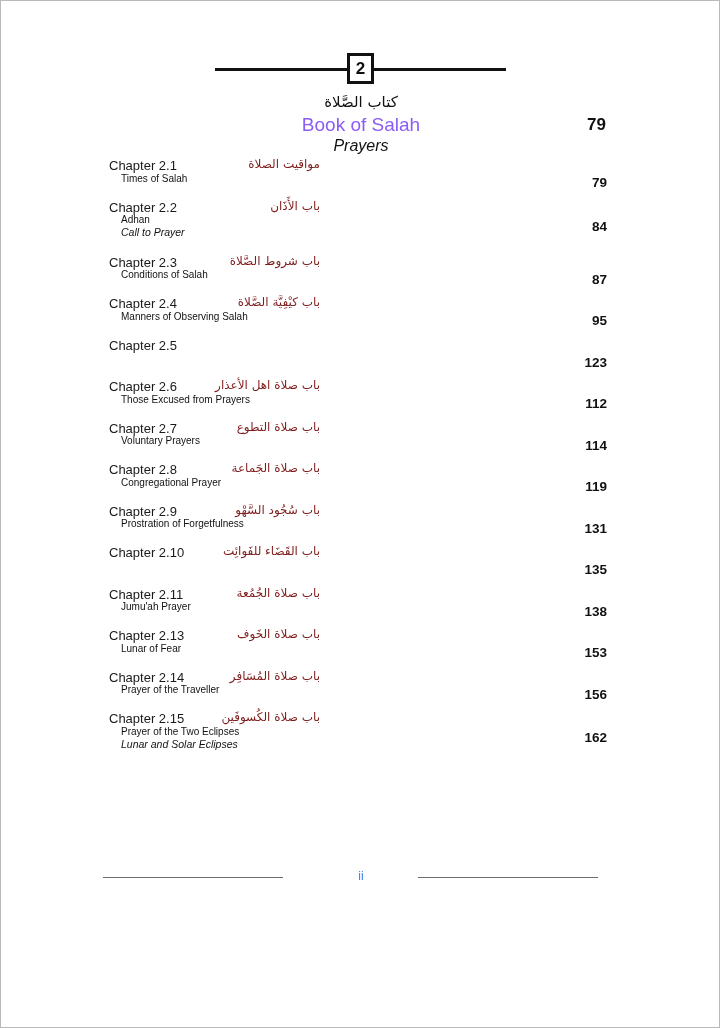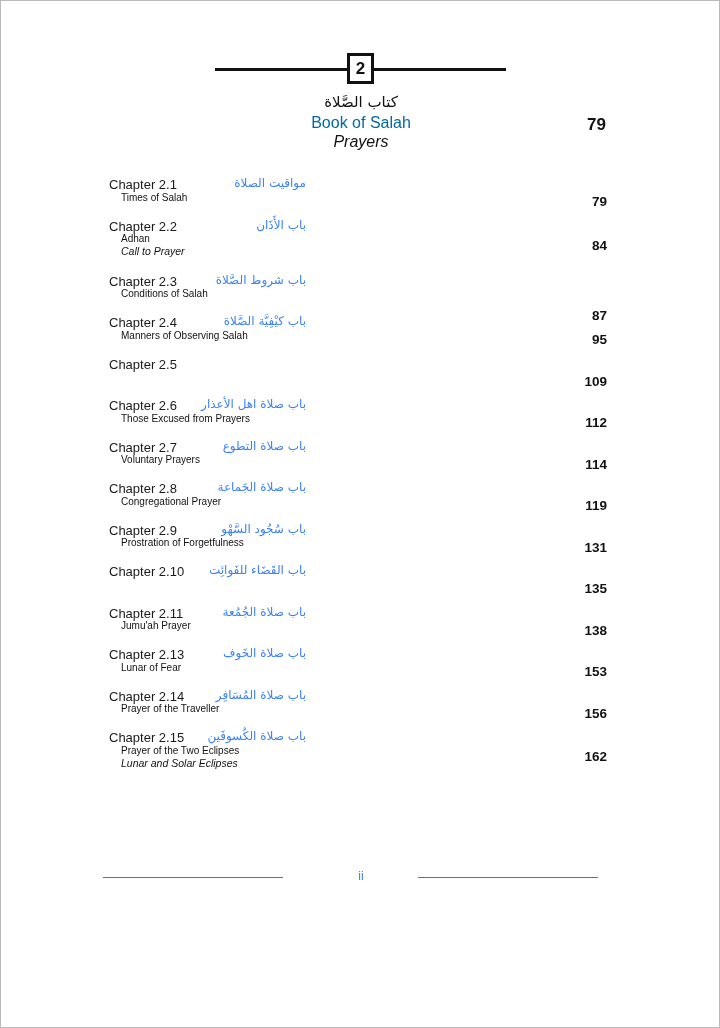--- a/index.html
+++ b/index.html
@@ -65,23 +65,23 @@
     text-align: center;
   }
   .book-arabic {
     font-family: "DejaVu Sans", sans-serif;
     direction: rtl;
     font-size: 15px;
     line-height: 1.35;
     color: #111111;
   }
   .book-title-en {
-    font-size: 16px;
+    font-size: 19px;
     line-height: 1.25;
-    color: #0369a1;
+    color: #8b5cf6;
     margin-top: 1px;
   }
   .book-subtitle-en {
     font-size: 16px;
     font-style: italic;
     line-height: 1.25;
     color: #111111;
     margin-top: -1px;
   }
   .book-page-num {
@@ -90,21 +90,21 @@
     top: 23px;
     font-size: 17px;
     font-weight: 700;
     color: #111111;
   }
 
   
   .toc {
     position: absolute;
     left: 0;
-    top: 175px;
+    top: 156px;
     width: 720px;
   }
   .toc-row {
     position: relative;
     min-height: 41.5px;
   }
   .ch-label {
     position: absolute;
     left: 108px;
     top: 1px;
@@ -116,23 +116,23 @@
     position: absolute;
     left: 120px;
     width: 290px;
   }
   .ch-arabic {
     font-family: "DejaVu Sans", sans-serif;
     direction: rtl;
     text-align: right;
     font-size: 12px;
     line-height: 1.3;
-    color: #3b82f6;
+    color: #7f1d1d;
     width: 185px;
-    margin-left: 0;
+    margin-left: 14px;
   }
   .ch-en {
     font-size: 10px;
     line-height: 1.2;
     color: #111111;
     margin-top: 0px;
   }
   .ch-sub {
     font-size: 10.5px;
     font-style: italic;
@@ -222,33 +222,33 @@
           <div class="ch-sub">Call to Prayer</div>
         </div>
         <div class="ch-page" style="top: 20px;">84</div>
       </div>
       <div class="toc-row">
         <div class="ch-label">Chapter 2.3</div>
         <div class="ch-body">
           <div class="ch-arabic">باب شروط الصَّلاة</div>
           <div class="ch-en">Conditions of Salah</div>
         </div>
-        <div class="ch-page" style="top: 18px; margin-top: 17px;">87</div>
+        <div class="ch-page" style="top: 18px;">87</div>
       </div>
       <div class="toc-row">
         <div class="ch-label">Chapter 2.4</div>
         <div class="ch-body">
           <div class="ch-arabic">باب كيْفِيَّة الصَّلاة</div>
           <div class="ch-en">Manners of Observing Salah</div>
         </div>
         <div class="ch-page" style="top: 18px;">95</div>
       </div>
       <div class="toc-row">
         <div class="ch-label">Chapter 2.5</div>
-        <div class="ch-page" style="top: 18px;">109</div>
+        <div class="ch-page" style="top: 18px;">123</div>
       </div>
       <div class="toc-row">
         <div class="ch-label">Chapter 2.6</div>
         <div class="ch-body">
           <div class="ch-arabic">باب صلاة اهل الأعذار</div>
           <div class="ch-en">Those Excused from Prayers</div>
         </div>
         <div class="ch-page" style="top: 18px;">112</div>
       </div>
       <div class="toc-row">

